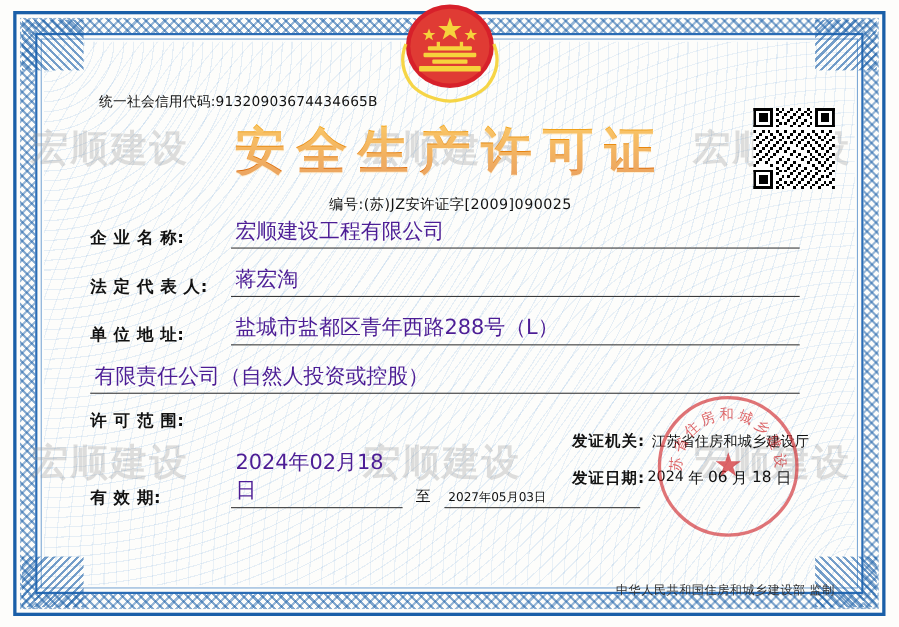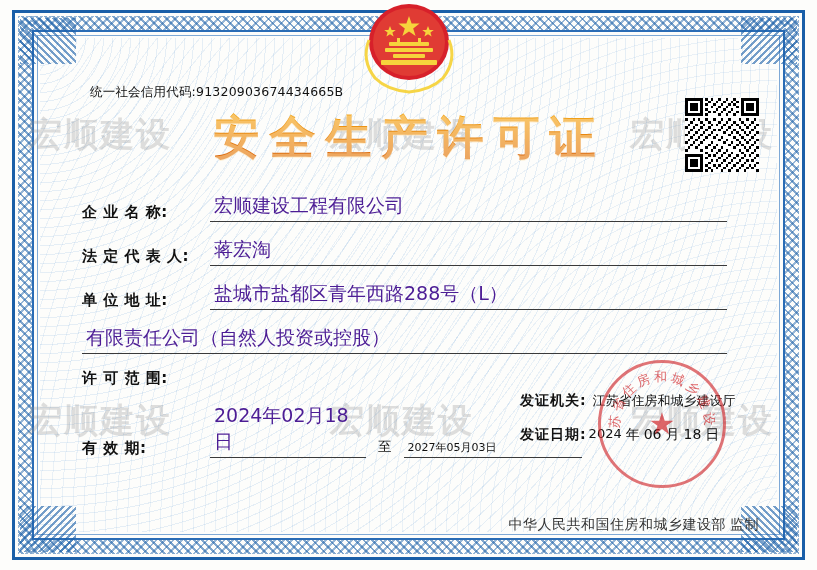--- a/index.html
+++ b/index.html
@@ -156,21 +156,21 @@
     margin-top: 8px;
     text-align: center;
     font-size: 13px;
     color: #111;
     letter-spacing: 0.4px;
     font-family: "DejaVu Sans", sans-serif;
     padding-left: 10px;
   }
 
   .fields {
-    margin-top: 24px;
+    margin-top: 2px;
     padding: 0 22px 0 22px;
   }
   .field-row {
     display: flex;
     align-items: flex-end;
     margin-bottom: 15px;
   }
   .field-label {
     width: 128px;
     flex: none;
@@ -273,25 +273,25 @@
     width: 74px;
     height: 74px;
     z-index: 6;
     background: #fff;
   }
 
   
   .footer {
     position: absolute;
     right: 58px;
-    bottom: 36px;
-    font-size: 14px;
+    bottom: 26px;
+    font-size: 11px;
     color: #333;
     z-index: 5;
-    font-family: Liberation Serif, serif;
+    font-family: Liberation Sans, sans-serif;
     letter-spacing: 0.5px;
   }
 </style>
 </head>
 <body>
 
 <div class="certificate">
 
   <div class="frame-outer"></div>
   <div class="frame-pattern"></div>
@@ -557,20 +557,23 @@
   </div>
 
   <div class="content">
 
     <div class="credit-code">
       <span>统一社会信用代码:</span><span>91320903674434665B</span>
     </div>
 
     <div class="title">安全生产许可证</div>
 
+    <div class="serial">
+      <span>编号:</span><span>(苏)JZ安许证字[2009]090025</span>
+    </div>
 
     <div class="fields">
 
       <div class="field-row">
         <div class="field-label">企 业 名 称:</div>
         <div class="field-value">宏顺建设工程有限公司</div>
       </div>
 
       <div class="field-row">
         <div class="field-label">法 定 代 表 人:</div>

